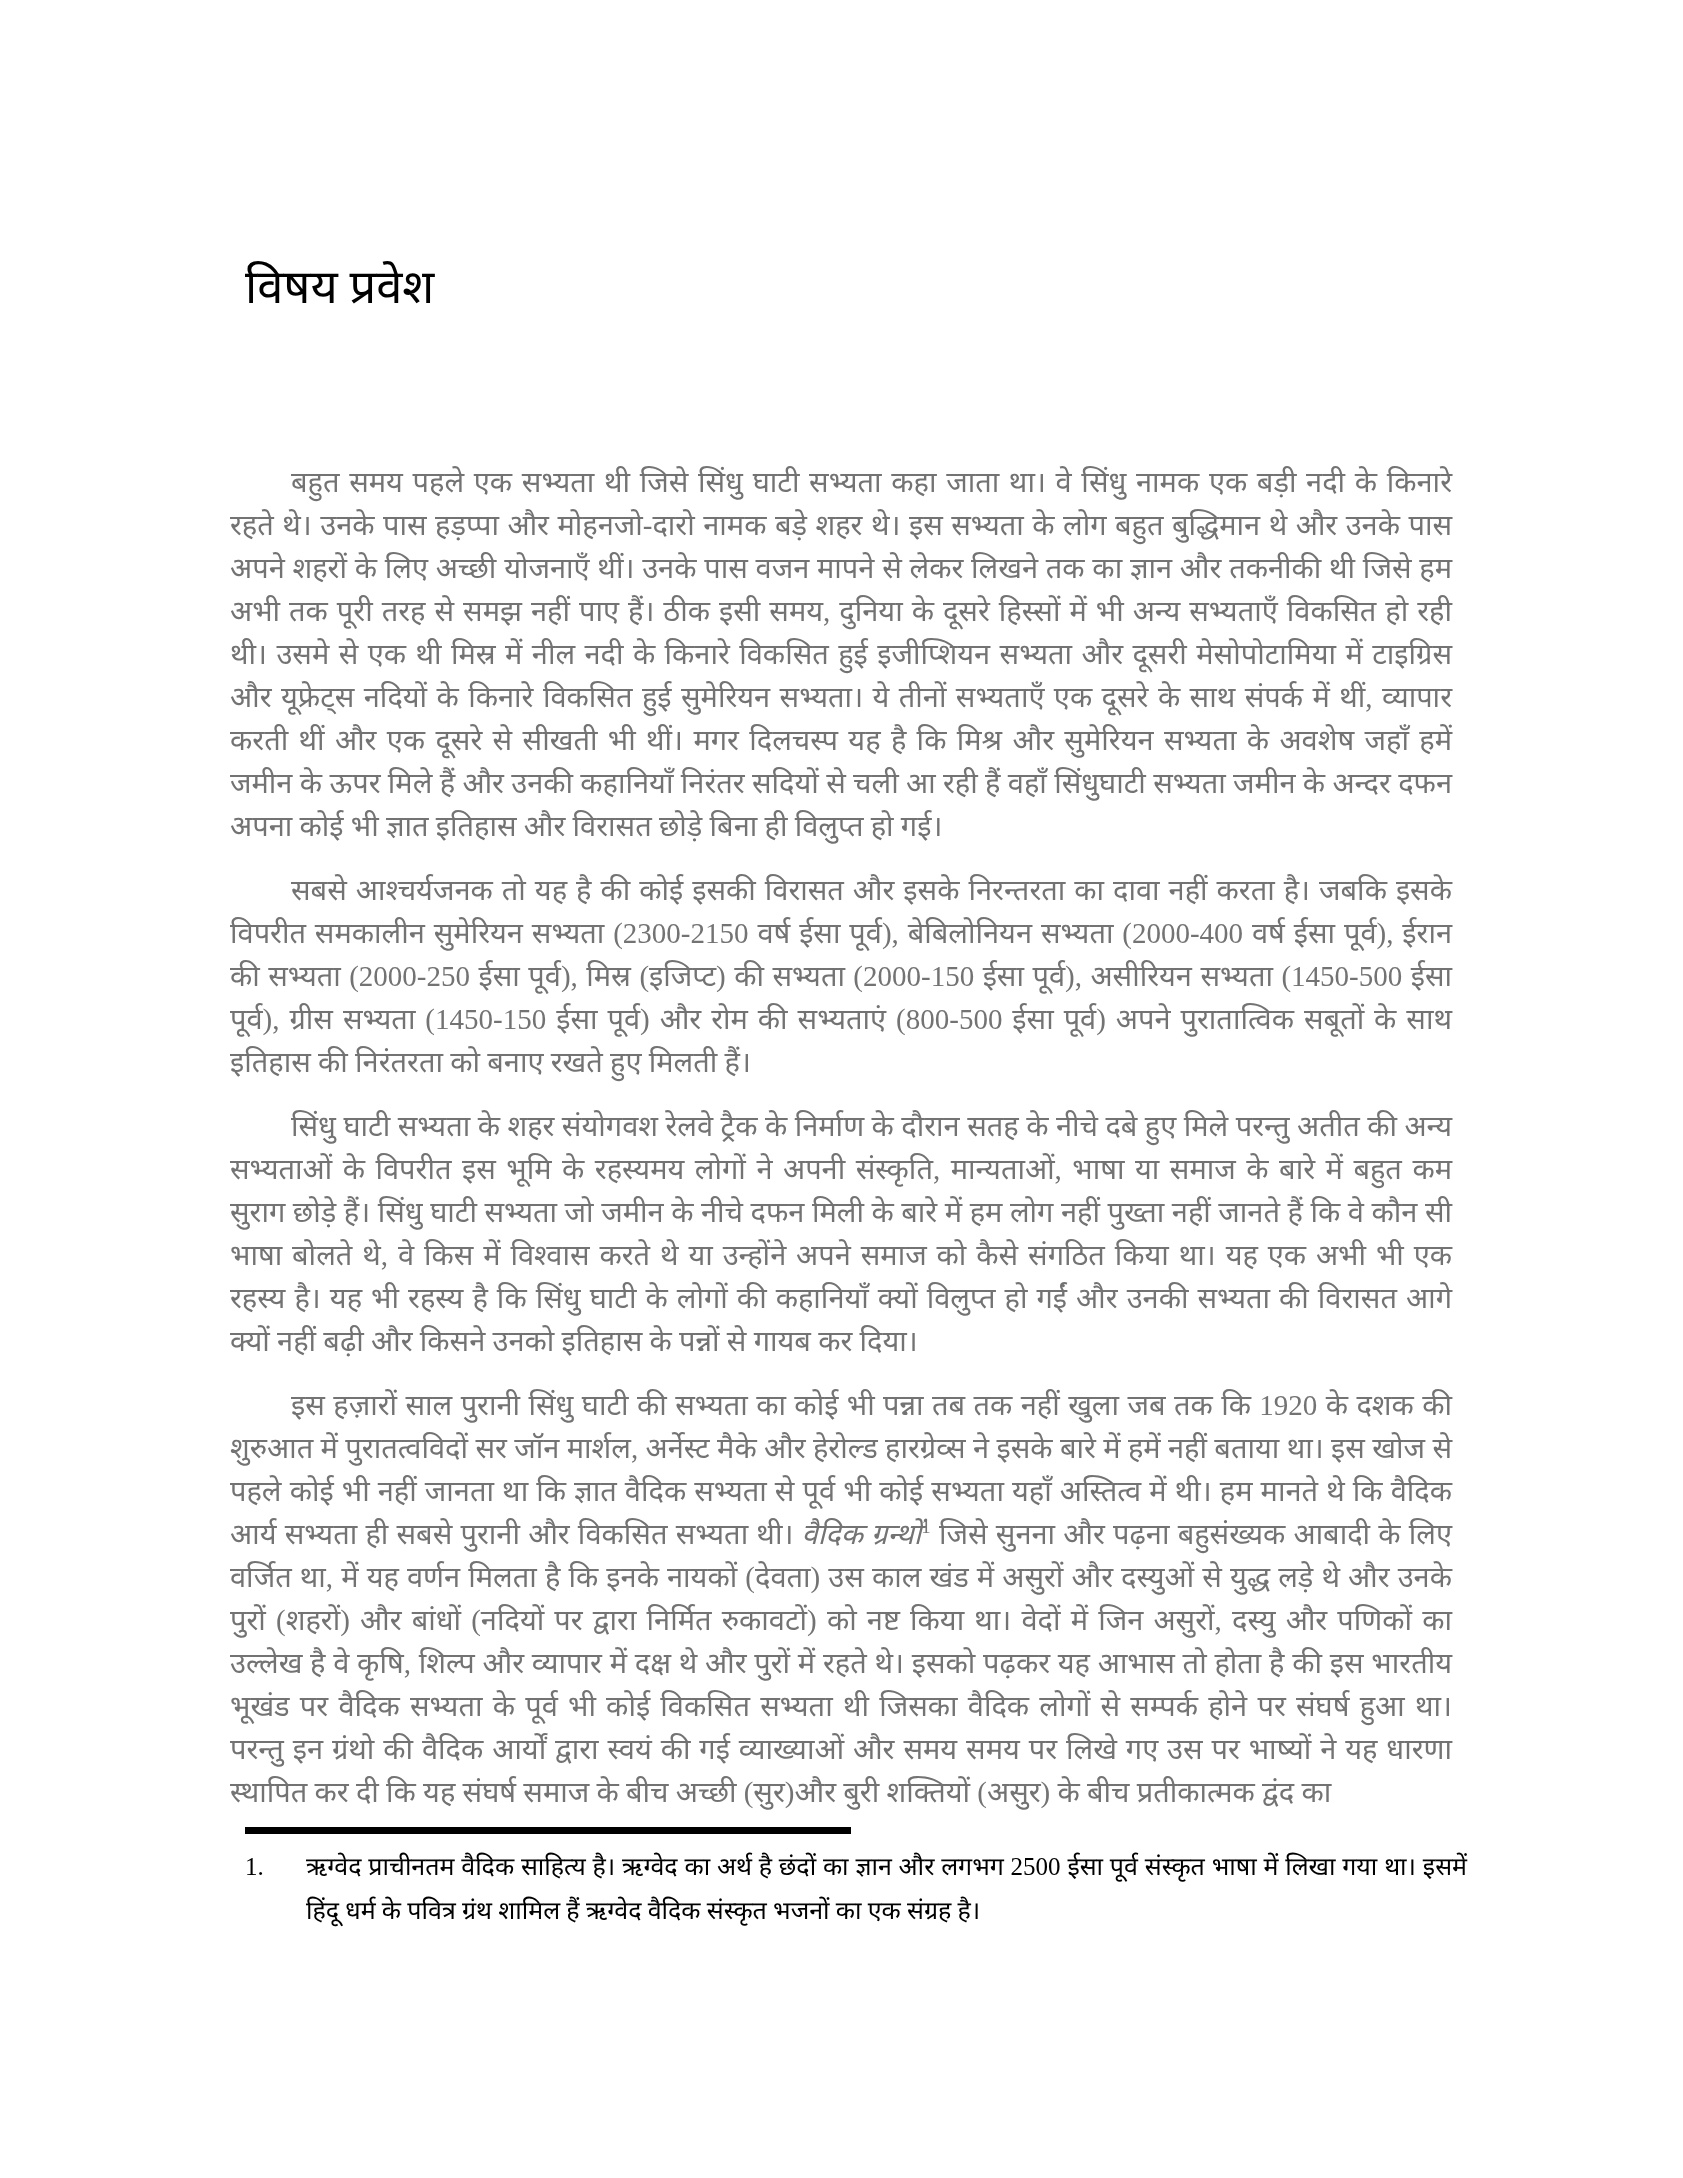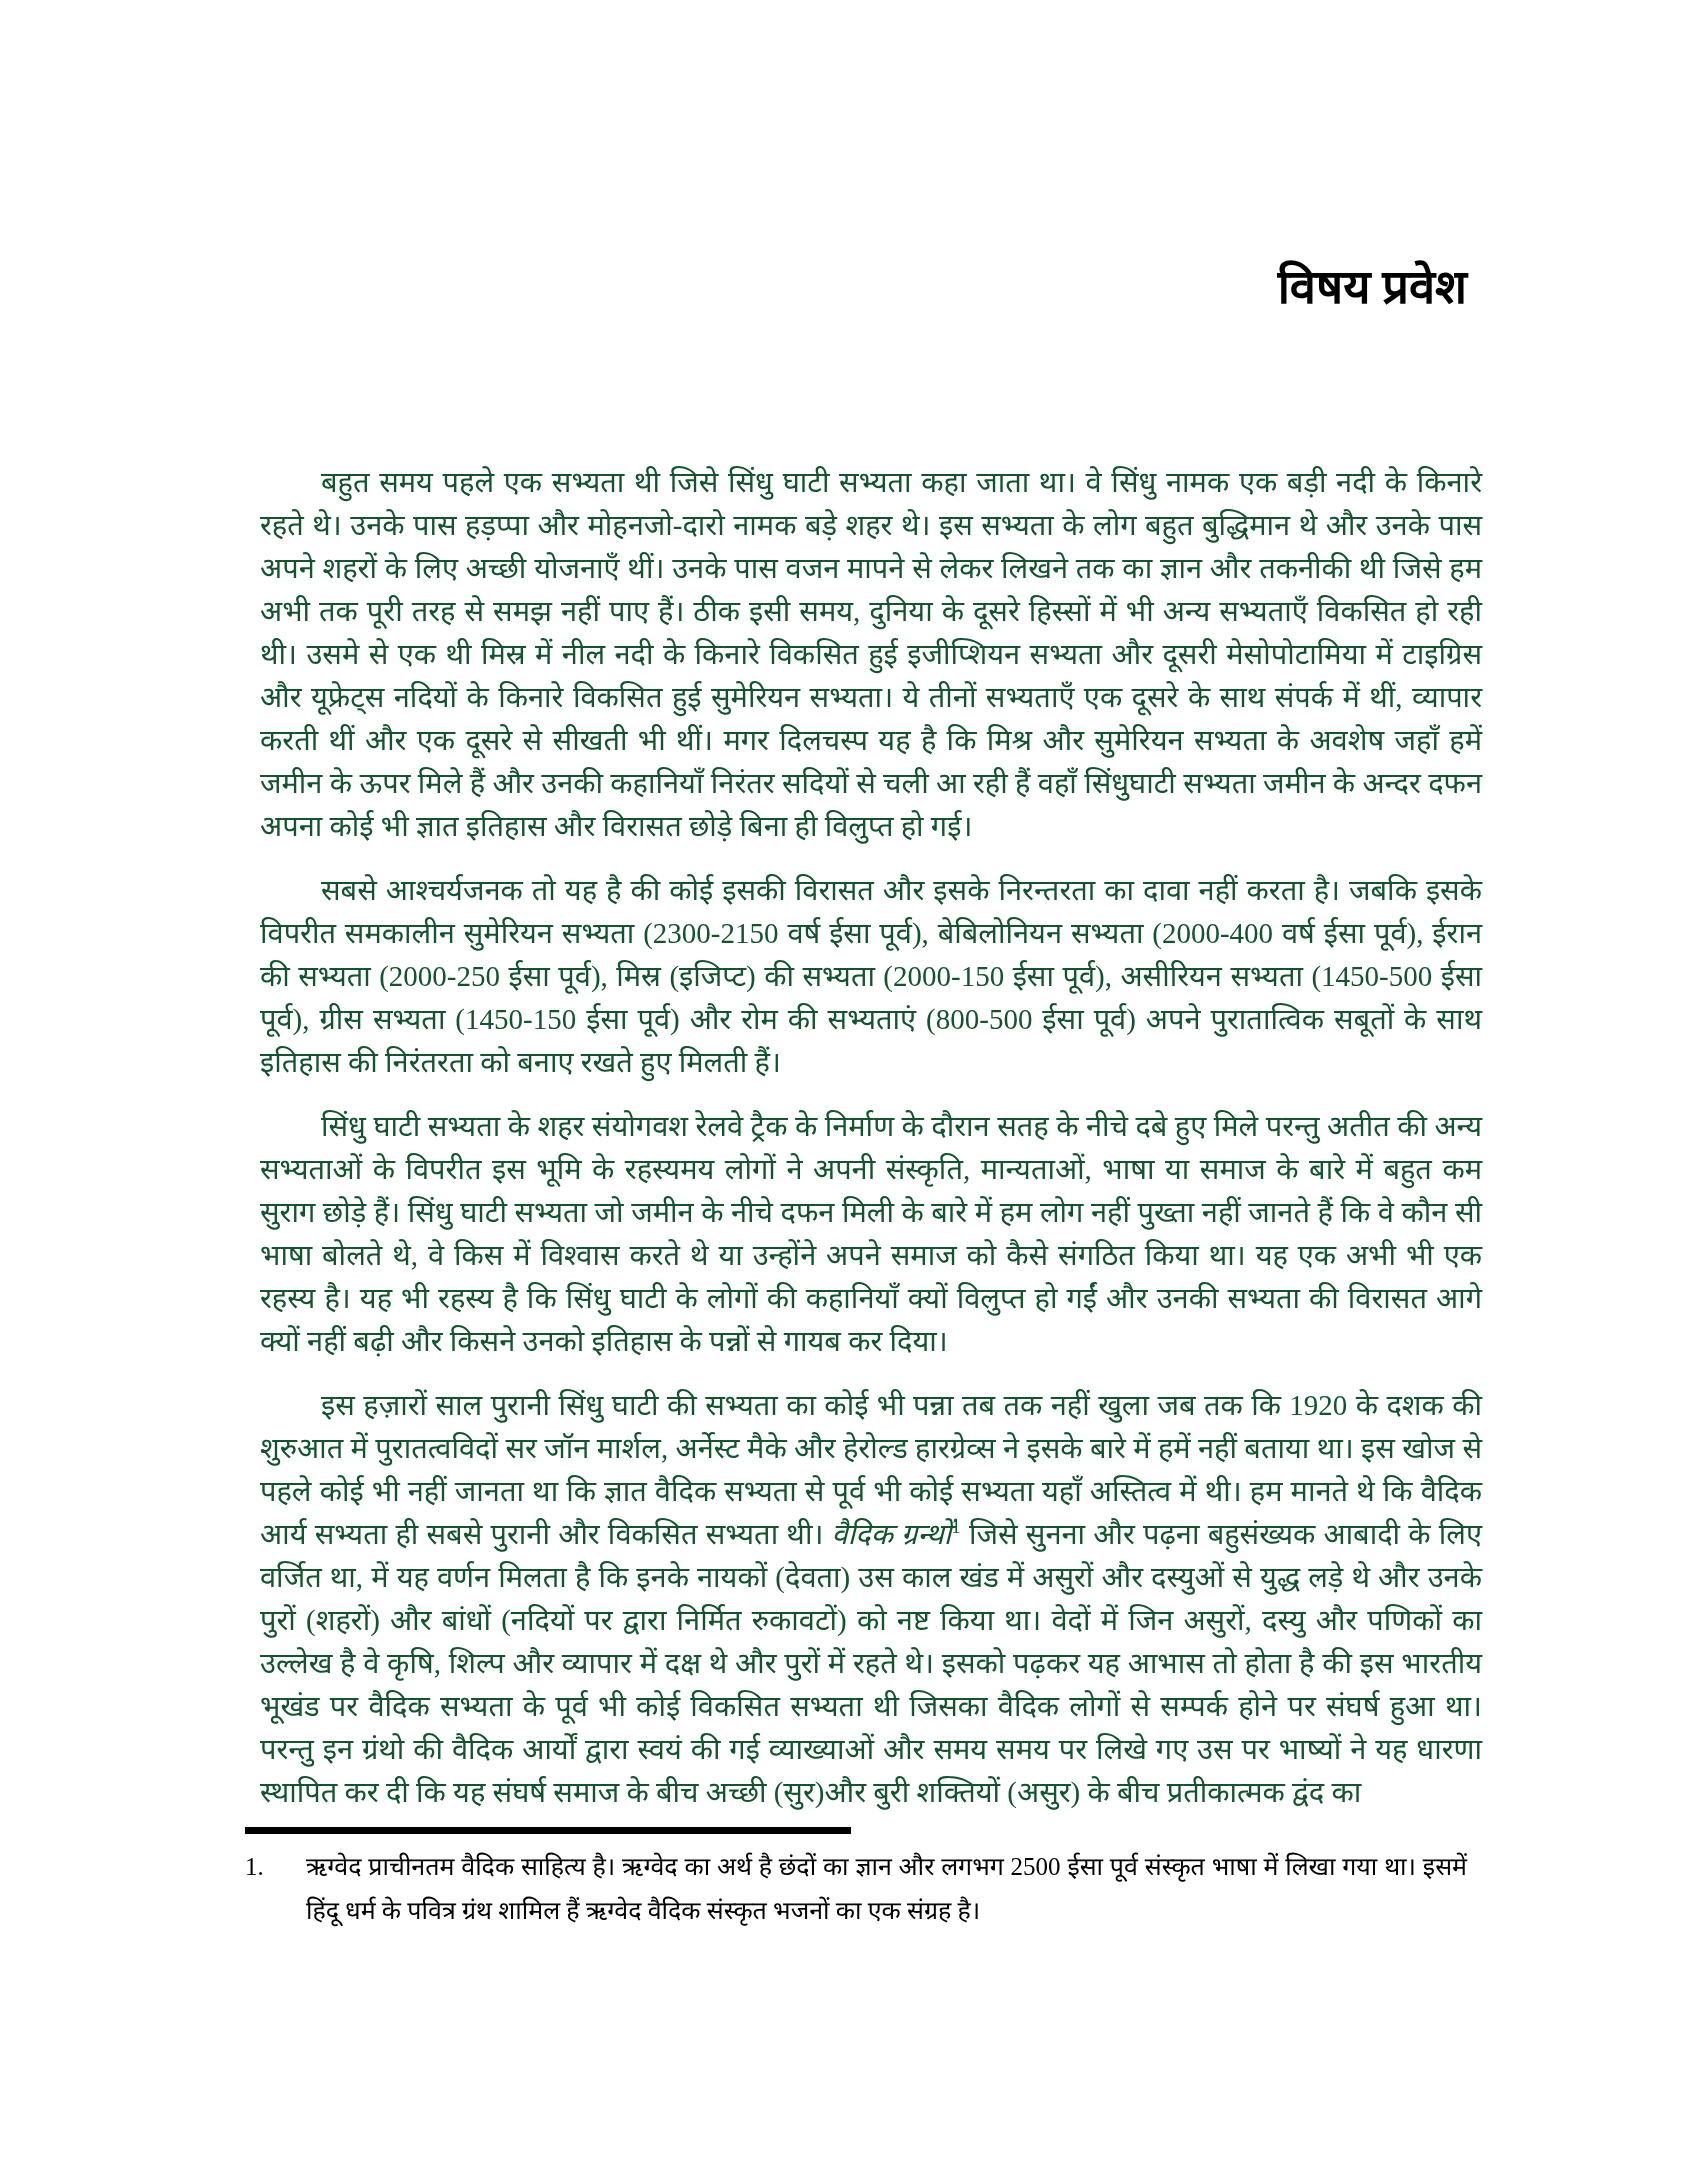--- a/index.html
+++ b/index.html
@@ -13,33 +13,33 @@
     position: relative;
     width: 1683px; height: 2178px;
     background: #ffffff;
     overflow: hidden;
   }
   .title {
     position: absolute;
     left: 245px; top: 253px;
     width: 1222px;
     margin: 0;
-    text-align: right;
+    text-align: left;
     font-size: 47px;
-    font-weight: 700;
+    font-weight: 400;
     color: #000000;
   }
   .body-text {
     position: absolute;
-    left: 260px; top: 461px;
+    left: 230px; top: 461px;
     width: 1222px;
     font-size: 29px;
     line-height: 43px;
     text-align: justify;
-    color: #14532d;
+    color: #737373;
     font-family: Liberation Serif, serif;
   }
   .body-text p {
     margin: 0 0 21px 0;
     text-indent: 61px;
   }
   .body-text p:last-child { margin-bottom: 0; }
   .seg-italic { font-style: italic; }
   .seg-sup {
     font-size: 19px;

